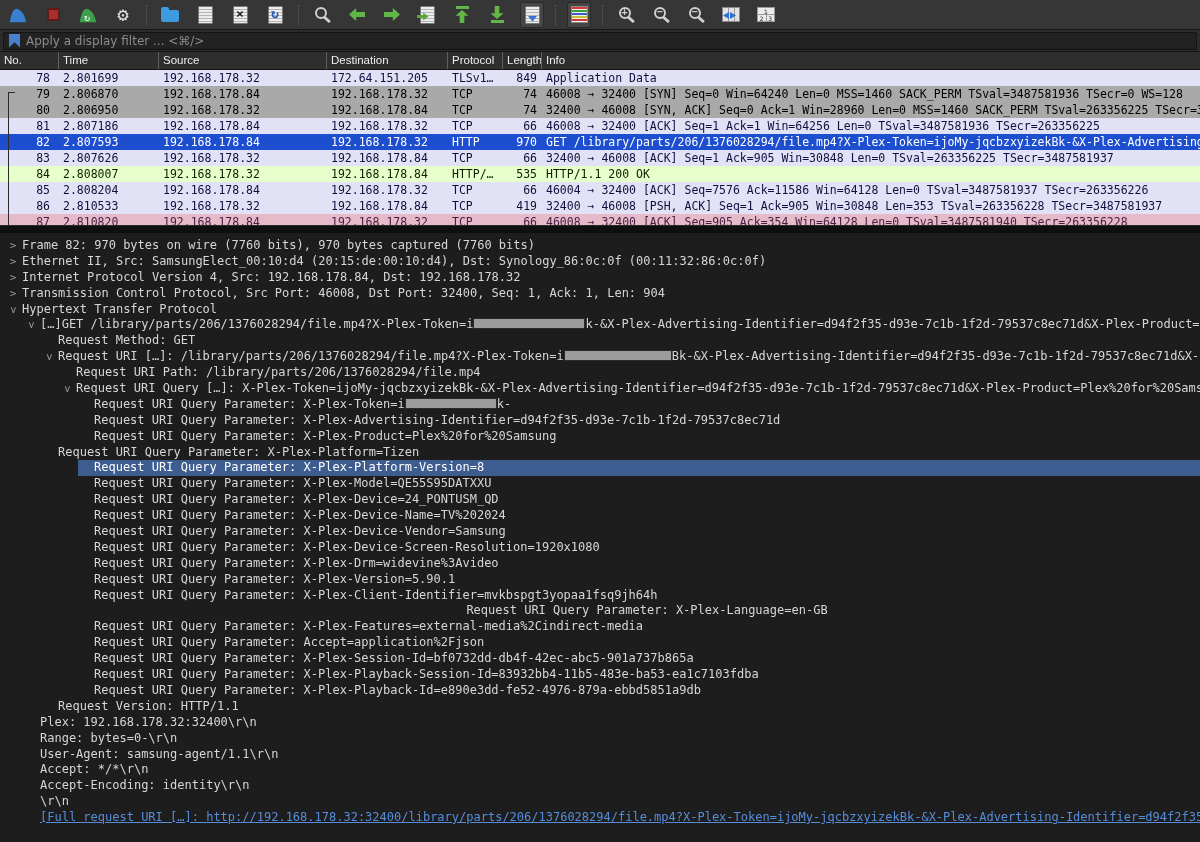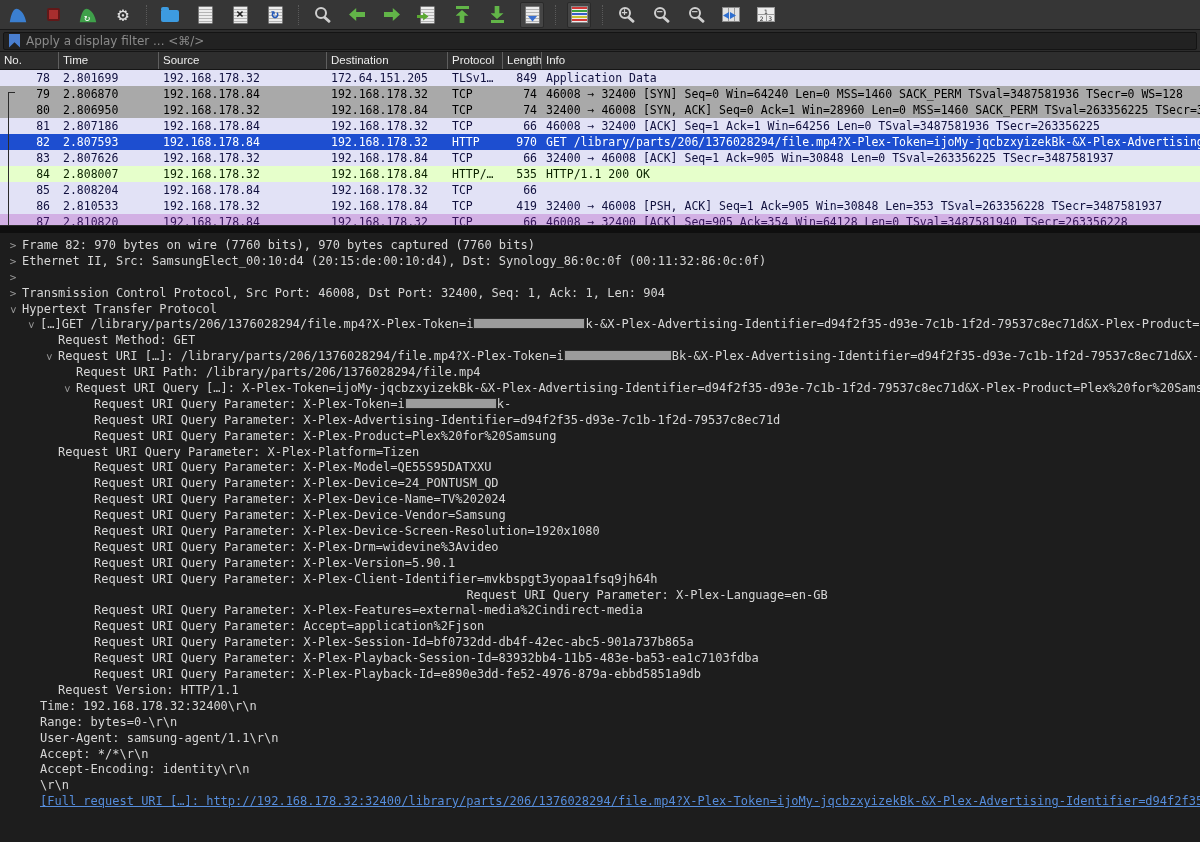--- a/index.html
+++ b/index.html
@@ -67,21 +67,21 @@
                   font:12px "DejaVu Sans", "Liberation Sans", sans-serif; }
   .finput input::placeholder { color:#8a8a8a; }
 
   
   .phead { height:18px; background:#2e2e2e; border-bottom:1px solid #151515; display:flex;
            color:#ededed; font:11.5px "Liberation Sans","DejaVu Sans",sans-serif; flex:none; }
   .hcell { padding:2px 0 0 4px; white-space:pre; overflow:hidden; flex:none; }
   .hcell + .hcell { border-left:1px solid #5f5f5f; }
   .c0 { width:58px; } .c1 { width:100px; } .c2 { width:168px; } .c3 { width:121px; }
   .c4 { width:55px; } .c5 { width:39px; } .c6 { flex:1 1 auto; min-width:0; }
-  .plist { height:155px; overflow:hidden; position:relative; background:#a21caf; flex:none; }
+  .plist { height:155px; overflow:hidden; position:relative; background:#ef4444; flex:none; }
   .prow { display:flex; height:16px; font-size:11.5px; line-height:16px; white-space:pre; }
   .pcell { overflow:hidden; flex:none; padding-left:5px; }
   .pcell.c0 { text-align:right; padding:0 8px 0 0; }
   .pcell.c5 { text-align:right; padding:0 4px 0 0; }
   .pcell.c6 { flex:1 1 auto; min-width:0; }
   .prow.lavender { background:#e2e2f6; color:#10103e; }
   .prow.gray     { background:#a9a9a9; color:#000; }
   .prow.selected { background:#1d4ed0; color:#fff; }
   .prow.green    { background:#e6ffcb; color:#0b2200; }
   .prow.faded    { opacity:.75; }
@@ -235,61 +235,62 @@
 
   <div class="plist">
     <div>
         <div class="prow lavender"><div class="pcell c0">78</div><div class="pcell c1">2.801699</div><div class="pcell c2">192.168.178.32</div><div class="pcell c3">172.64.151.205</div><div class="pcell c4">TLSv1…</div><div class="pcell c5">849</div><div class="pcell c6">Application Data</div></div>
         <div class="prow gray"><div class="pcell c0">79</div><div class="pcell c1">2.806870</div><div class="pcell c2">192.168.178.84</div><div class="pcell c3">192.168.178.32</div><div class="pcell c4">TCP</div><div class="pcell c5">74</div><div class="pcell c6">46008 → 32400 [SYN] Seq=0 Win=64240 Len=0 MSS=1460 SACK_PERM TSval=3487581936 TSecr=0 WS=128</div></div>
         <div class="prow gray"><div class="pcell c0">80</div><div class="pcell c1">2.806950</div><div class="pcell c2">192.168.178.32</div><div class="pcell c3">192.168.178.84</div><div class="pcell c4">TCP</div><div class="pcell c5">74</div><div class="pcell c6">32400 → 46008 [SYN, ACK] Seq=0 Ack=1 Win=28960 Len=0 MSS=1460 SACK_PERM TSval=263356225 TSecr=3487581936 WS=64</div></div>
         <div class="prow lavender"><div class="pcell c0">81</div><div class="pcell c1">2.807186</div><div class="pcell c2">192.168.178.84</div><div class="pcell c3">192.168.178.32</div><div class="pcell c4">TCP</div><div class="pcell c5">66</div><div class="pcell c6">46008 → 32400 [ACK] Seq=1 Ack=1 Win=64256 Len=0 TSval=3487581936 TSecr=263356225</div></div>
         <div class="prow selected"><div class="pcell c0">82</div><div class="pcell c1">2.807593</div><div class="pcell c2">192.168.178.84</div><div class="pcell c3">192.168.178.32</div><div class="pcell c4">HTTP</div><div class="pcell c5">970</div><div class="pcell c6">GET /library/parts/206/1376028294/file.mp4?X-Plex-Token=ijoMy-jqcbzxyizekBk-&amp;X-Plex-Advertising-Identifier=d94f2f35-d93e-7c1b-1f2d-79537c8ec71d HTTP/1.1</div></div>
         <div class="prow lavender"><div class="pcell c0">83</div><div class="pcell c1">2.807626</div><div class="pcell c2">192.168.178.32</div><div class="pcell c3">192.168.178.84</div><div class="pcell c4">TCP</div><div class="pcell c5">66</div><div class="pcell c6">32400 → 46008 [ACK] Seq=1 Ack=905 Win=30848 Len=0 TSval=263356225 TSecr=3487581937</div></div>
         <div class="prow green"><div class="pcell c0">84</div><div class="pcell c1">2.808007</div><div class="pcell c2">192.168.178.32</div><div class="pcell c3">192.168.178.84</div><div class="pcell c4">HTTP/…</div><div class="pcell c5">535</div><div class="pcell c6">HTTP/1.1 200 OK</div></div>
-        <div class="prow lavender"><div class="pcell c0">85</div><div class="pcell c1">2.808204</div><div class="pcell c2">192.168.178.84</div><div class="pcell c3">192.168.178.32</div><div class="pcell c4">TCP</div><div class="pcell c5">66</div></div>
+        <div class="prow lavender"><div class="pcell c0">85</div><div class="pcell c1">2.808204</div><div class="pcell c2">192.168.178.84</div><div class="pcell c3">192.168.178.32</div><div class="pcell c4">TCP</div><div class="pcell c5">66</div><div class="pcell c6">46004 → 32400 [ACK] Seq=7576 Ack=11586 Win=64128 Len=0 TSval=3487581937 TSecr=263356226</div></div>
         <div class="prow lavender"><div class="pcell c0">86</div><div class="pcell c1">2.810533</div><div class="pcell c2">192.168.178.32</div><div class="pcell c3">192.168.178.84</div><div class="pcell c4">TCP</div><div class="pcell c5">419</div><div class="pcell c6">32400 → 46008 [PSH, ACK] Seq=1 Ack=905 Win=30848 Len=353 TSval=263356228 TSecr=3487581937</div></div>
         <div class="prow lavender faded"><div class="pcell c0">87</div><div class="pcell c1">2.810820</div><div class="pcell c2">192.168.178.84</div><div class="pcell c3">192.168.178.32</div><div class="pcell c4">TCP</div><div class="pcell c5">66</div><div class="pcell c6">46008 → 32400 [ACK] Seq=905 Ack=354 Win=64128 Len=0 TSval=3487581940 TSecr=263356228</div></div>
       </div>
     <div class="stream-bracket"></div>
   </div>
 
   <div class="splitter"></div>
 
   <div class="details">
     <div>
         <div class="dline" style="padding-left: 22px;"><span class="exp" style="left: 7px;">&gt;</span><span>Frame 82: 970 bytes on wire (7760 bits), 970 bytes captured (7760 bits)</span></div>
         <div class="dline" style="padding-left: 22px;"><span class="exp" style="left: 7px;">&gt;</span><span>Ethernet II, Src: SamsungElect_00:10:d4 (20:15:de:00:10:d4), Dst: Synology_86:0c:0f (00:11:32:86:0c:0f)</span></div>
-        <div class="dline" style="padding-left: 22px;"><span class="exp" style="left: 7px;">&gt;</span></div>
+        <div class="dline" style="padding-left: 22px;"><span class="exp" style="left: 7px;">&gt;</span><span>Internet Protocol Version 4, Src: 192.168.178.84, Dst: 192.168.178.32</span></div>
         <div class="dline" style="padding-left: 22px;"><span class="exp" style="left: 7px;">&gt;</span><span>Transmission Control Protocol, Src Port: 46008, Dst Port: 32400, Seq: 1, Ack: 1, Len: 904</span></div>
         <div class="dline" style="padding-left: 22px;"><span class="exp open" style="left: 7px;">&gt;</span><span>Hypertext Transfer Protocol</span></div>
         <div class="dline" style="padding-left: 40px;"><span class="exp open" style="left: 25px;">&gt;</span><span>[…]GET /library/parts/206/1376028294/file.mp4?X-Plex-Token=i</span><span class="redact" style="width: 112px;"></span><span>k-&amp;X-Plex-Advertising-Identifier=d94f2f35-d93e-7c1b-1f2d-79537c8ec71d&amp;X-Plex-Product=Plex%</span></div>
         <div class="dline" style="padding-left: 58px;"><span>Request Method: GET</span></div>
         <div class="dline" style="padding-left: 58px;"><span class="exp open" style="left: 43px;">&gt;</span><span>Request URI […]: /library/parts/206/1376028294/file.mp4?X-Plex-Token=i</span><span class="redact" style="width: 108px;"></span><span>Bk-&amp;X-Plex-Advertising-Identifier=d94f2f35-d93e-7c1b-1f2d-79537c8ec71d&amp;X-Plex-P</span></div>
         <div class="dline" style="padding-left: 76px;"><span>Request URI Path: /library/parts/206/1376028294/file.mp4</span></div>
         <div class="dline" style="padding-left: 76px;"><span class="exp open" style="left: 61px;">&gt;</span><span>Request URI Query […]: X-Plex-Token=ijoMy-jqcbzxyizekBk-&amp;X-Plex-Advertising-Identifier=d94f2f35-d93e-7c1b-1f2d-79537c8ec71d&amp;X-Plex-Product=Plex%20for%20Samsung&amp;X-P</span></div>
         <div class="dline" style="padding-left: 94px;"><span>Request URI Query Parameter: X-Plex-Token=i</span><span class="redact" style="width: 92px;"></span><span>k-</span></div>
         <div class="dline" style="padding-left: 94px;"><span>Request URI Query Parameter: X-Plex-Advertising-Identifier=d94f2f35-d93e-7c1b-1f2d-79537c8ec71d</span></div>
         <div class="dline" style="padding-left: 94px;"><span>Request URI Query Parameter: X-Plex-Product=Plex%20for%20Samsung</span></div>
         <div class="dline" style="padding-left: 58px;"><span>Request URI Query Parameter: X-Plex-Platform=Tizen</span></div>
+        <div class="dline sel" style="padding-left: 94px;"><span>Request URI Query Parameter: X-Plex-Platform-Version=8</span></div>
         <div class="dline" style="padding-left: 94px;"><span>Request URI Query Parameter: X-Plex-Model=QE55S95DATXXU</span></div>
         <div class="dline" style="padding-left: 94px;"><span>Request URI Query Parameter: X-Plex-Device=24_PONTUSM_QD</span></div>
         <div class="dline" style="padding-left: 94px;"><span>Request URI Query Parameter: X-Plex-Device-Name=TV%202024</span></div>
         <div class="dline" style="padding-left: 94px;"><span>Request URI Query Parameter: X-Plex-Device-Vendor=Samsung</span></div>
         <div class="dline" style="padding-left: 94px;"><span>Request URI Query Parameter: X-Plex-Device-Screen-Resolution=1920x1080</span></div>
         <div class="dline" style="padding-left: 94px;"><span>Request URI Query Parameter: X-Plex-Drm=widevine%3Avideo</span></div>
         <div class="dline" style="padding-left: 94px;"><span>Request URI Query Parameter: X-Plex-Version=5.90.1</span></div>
         <div class="dline" style="padding-left: 94px;"><span>Request URI Query Parameter: X-Plex-Client-Identifier=mvkbspgt3yopaa1fsq9jh64h</span></div>
         <div class="dline" style="padding-left: 94px; text-align: center;"><span>Request URI Query Parameter: X-Plex-Language=en-GB</span></div>
         <div class="dline" style="padding-left: 94px;"><span>Request URI Query Parameter: X-Plex-Features=external-media%2Cindirect-media</span></div>
         <div class="dline" style="padding-left: 94px;"><span>Request URI Query Parameter: Accept=application%2Fjson</span></div>
         <div class="dline" style="padding-left: 94px;"><span>Request URI Query Parameter: X-Plex-Session-Id=bf0732dd-db4f-42ec-abc5-901a737b865a</span></div>
         <div class="dline" style="padding-left: 94px;"><span>Request URI Query Parameter: X-Plex-Playback-Session-Id=83932bb4-11b5-483e-ba53-ea1c7103fdba</span></div>
         <div class="dline" style="padding-left: 94px;"><span>Request URI Query Parameter: X-Plex-Playback-Id=e890e3dd-fe52-4976-879a-ebbd5851a9db</span></div>
         <div class="dline" style="padding-left: 58px;"><span>Request Version: HTTP/1.1</span></div>
-        <div class="dline" style="padding-left: 40px;"><span>Time: 192.168.178.32:32400\r\n</span></div>
+        <div class="dline" style="padding-left: 40px;"><span>Plex: 192.168.178.32:32400\r\n</span></div>
         <div class="dline" style="padding-left: 40px;"><span>Range: bytes=0-\r\n</span></div>
         <div class="dline" style="padding-left: 40px;"><span>User-Agent: samsung-agent/1.1\r\n</span></div>
         <div class="dline" style="padding-left: 40px;"><span>Accept: */*\r\n</span></div>
         <div class="dline" style="padding-left: 40px;"><span>Accept-Encoding: identity\r\n</span></div>
         <div class="dline" style="padding-left: 40px;"><span>\r\n</span></div>
         <div class="dline link" style="padding-left: 40px;"><span>[Full request URI […]: http://192.168.178.32:32400/library/parts/206/1376028294/file.mp4?X-Plex-Token=ijoMy-jqcbzxyizekBk-&amp;X-Plex-Advertising-Identifier=d94f2f35-d93e-7</span></div>
       </div>
   </div>
 
 </div>

